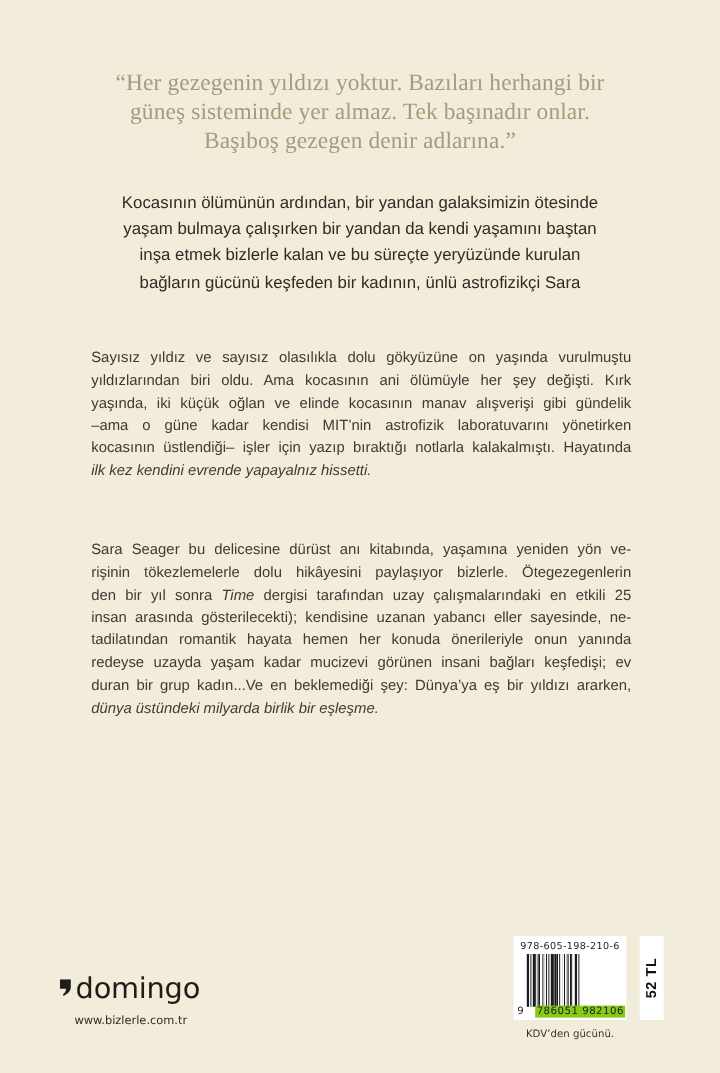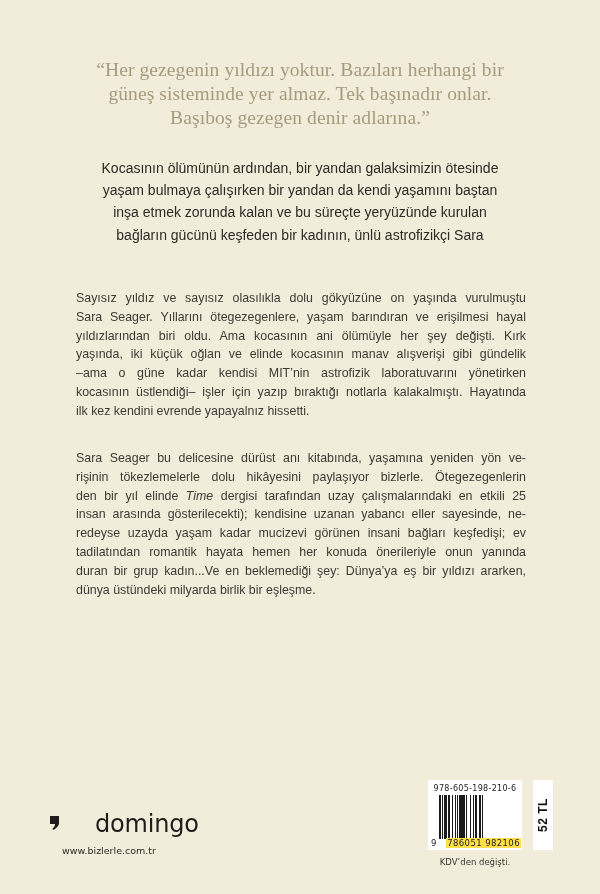--- a/index.html
+++ b/index.html
@@ -49,32 +49,31 @@
       line-height: 18.8px;
       color: #3f3a35;
       text-align: justify;
     }
     .body-para span.line {
       display: block;
       text-align: justify;
       text-align-last: justify;
       white-space: nowrap;
     }
-    .body-para span.line.last { text-align-last: left; }
+    .body-para span.line.last { text-align-last: left; font-style: italic; }
     .p1 { top: 289px; }
     .p2 { top: 449px; }
     em { font-style: italic; }
 
     .logo {
       position: absolute;
       left: 50px;
       top: 812px;
       display: flex;
       align-items: flex-end;
-      gap: 32px;
     }
     .logo-mark {
       width: 10px;
       height: 14px;
       position: relative;
       margin-right: 3px;
       margin-bottom: 6px;
     }
     .logo-mark svg { display: block; }
     .logo-text {
@@ -128,21 +127,21 @@
       bottom: 2px;
       width: 90px;
       font-size: 8.5px;
       color: #222;
       font-family: "DejaVu Sans", sans-serif;
       display: flex;
       justify-content: space-between;
       background: transparent;
     }
     .isbn-bottom .first { background: #fff; }
-    .isbn-bottom .rest { background: #fde047; padding: 0 1px; letter-spacing: 0.4px; }
+    .isbn-bottom .rest { background: #84cc16; padding: 0 1px; letter-spacing: 0.4px; }
     .kdv {
       position: absolute;
       left: 428px;
       top: 857px;
       width: 94px;
       text-align: center;
       font-size: 8.5px;
       color: #3a3530;
       font-family: "DejaVu Sans", sans-serif;
     }
@@ -174,41 +173,40 @@
 
   <div class="quote">
     <span>“Her gezegenin yıldızı yoktur. Bazıları herhangi bir</span>
     <span>güneş sisteminde yer almaz. Tek başınadır onlar.</span>
     <span>Başıboş gezegen denir adlarına.”</span>
   </div>
 
   <div class="blurb">
     <span>Kocasının ölümünün ardından, bir yandan galaksimizin ötesinde</span>
     <span>yaşam bulmaya çalışırken bir yandan da kendi yaşamını baştan</span>
-    <span>inşa etmek zorunda kalan ve bu süreçte yeryüzünde kurulan</span>
+    <span>inşa etmek bizlerle kalan ve bu süreçte yeryüzünde kurulan</span>
     <span>bağların gücünü keşfeden bir kadının, ünlü astrofizikçi Sara</span>
   </div>
 
   <div class="body-para p1">
     <span class="line">Sayısız yıldız ve sayısız olasılıkla dolu gökyüzüne on yaşında vurulmuştu</span>
-    <span class="line">Sara Seager. Yıllarını ötegezegenlere, yaşam barındıran ve erişilmesi hayal</span>
     <span class="line">yıldızlarından biri oldu. Ama kocasının ani ölümüyle her şey değişti. Kırk</span>
     <span class="line">yaşında, iki küçük oğlan ve elinde kocasının manav alışverişi gibi gündelik</span>
     <span class="line">–ama o güne kadar kendisi MIT’nin astrofizik laboratuvarını yönetirken</span>
     <span class="line">kocasının üstlendiği– işler için yazıp bıraktığı notlarla kalakalmıştı. Hayatında</span>
     <span class="line last">ilk kez kendini evrende yapayalnız hissetti.</span>
   </div>
 
   <div class="body-para p2">
     <span class="line">Sara Seager bu delicesine dürüst anı kitabında, yaşamına yeniden yön ve-</span>
     <span class="line">rişinin tökezlemelerle dolu hikâyesini paylaşıyor bizlerle. Ötegezegenlerin</span>
-    <span class="line"><span>den bir yıl elinde</span> <em>Time</em> <span>dergisi tarafından uzay çalışmalarındaki en etkili 25</span></span>
+    <span class="line"><span>den bir yıl sonra</span> <em>Time</em> <span>dergisi tarafından uzay çalışmalarındaki en etkili 25</span></span>
     <span class="line">insan arasında gösterilecekti); kendisine uzanan yabancı eller sayesinde, ne-</span>
+    <span class="line">tadilatından romantik hayata hemen her konuda önerileriyle onun yanında</span>
     <span class="line">redeyse uzayda yaşam kadar mucizevi görünen insani bağları keşfedişi; ev</span>
-    <span class="line">tadilatından romantik hayata hemen her konuda önerileriyle onun yanında</span>
     <span class="line">duran bir grup kadın...Ve en beklemediği şey: Dünya’ya eş bir yıldızı ararken,</span>
     <span class="line last">dünya üstündeki milyarda birlik bir eşleşme.</span>
   </div>
 
   <div class="logo">
     <span class="logo-mark">
       <svg width="10" height="14" viewBox="0 0 10 14">
         <path d="M0 0 H9 V7 C9 10 6 12.5 3 14 L2.5 12.5 C4 11.5 5 10 5 8 H0 Z" fill="#1f1c1a"></path>
       </svg>
     </span>
@@ -268,19 +266,19 @@
         <i style="width: 1.24px; background: rgb(26, 26, 26);"></i>
         <i style="width: 0.62px; background: rgb(255, 255, 255);"></i>
         <i style="width: 0.62px; background: rgb(26, 26, 26);"></i>
         <i style="width: 0.62px; background: rgb(255, 255, 255);"></i>
       </div>
     <div class="isbn-bottom">
       <span class="first">9</span>
       <span class="rest">786051 982106</span>
     </div>
   </div>
-  <div class="kdv">KDV’den değişti.</div>
+  <div class="kdv">KDV’den gücünü.</div>
 
   <div class="price-box">
     <span class="price-text">52 TL</span>
   </div>
 
 </div>
 
 </body></html>

